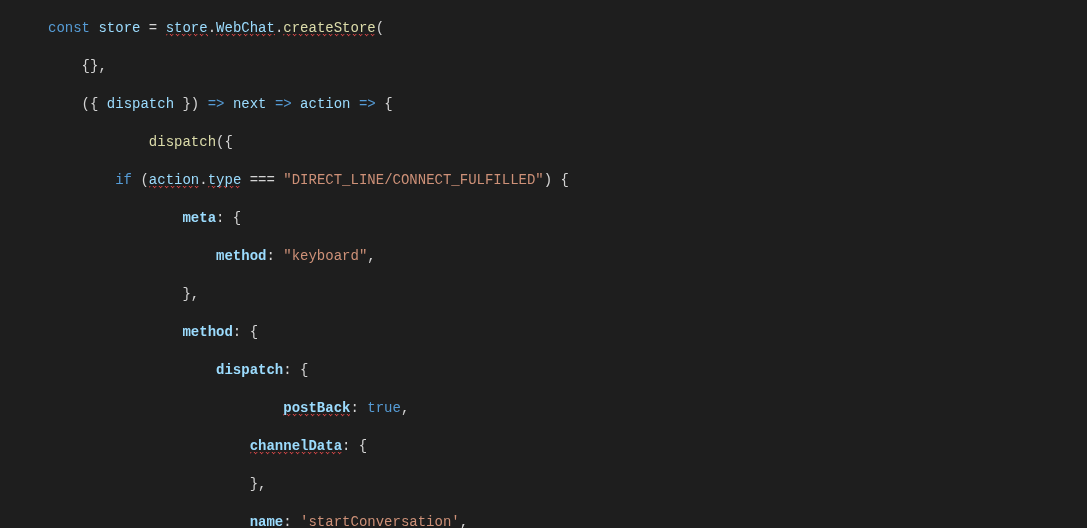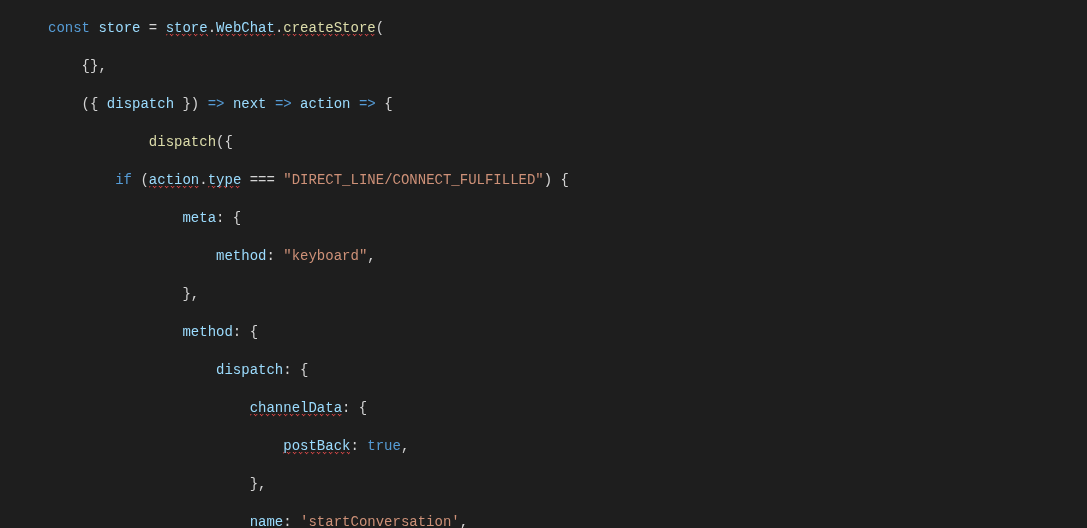--- a/index.html
+++ b/index.html
@@ -18,21 +18,21 @@
     padding: 0 0 0 48px;
     white-space: pre;
     position: relative;
   }
   .tok-kw { color: #569cd6; }       
   .tok-var { color: #9cdcfe; text-align: center; }      
   .tok-func { color: #dcdcaa; }     
   .tok-str { color: #ce9178; }      
   .tok-punc { color: #d4d4d4; }     
   .tok-arrow { color: #569cd6; }    
-  .tok-prop { color: #9cdcfe; }
+  .tok-prop { color: #9cdcfe; font-weight: bold; }
 
   
   .squig-r {
     background-image: linear-gradient(45deg, transparent 65%, #f14c4c 80%, transparent 90%),
                       linear-gradient(135deg, transparent 5%, #f14c4c 15%, transparent 25%);
     background-size: 6px 3px;
     background-repeat: repeat-x;
     background-position: 0 100%;
     padding-bottom: 1px;
   }
@@ -45,22 +45,22 @@
 <span class="line"><span class="tok-kw">const</span> <span class="tok-var">store</span> <span class="tok-punc">=</span> <span class="tok-var squig-r">store</span><span class="tok-punc">.</span><span class="tok-var squig-r">WebChat</span><span class="tok-punc">.</span><span class="tok-func squig-r">createStore</span><span class="tok-punc">(</span></span>
 <span class="line">    <span class="tok-punc">{},</span></span>
 <span class="line">    <span class="tok-punc">({ </span><span class="tok-var">dispatch</span><span class="tok-punc"> }) </span><span class="tok-arrow">=&gt;</span><span class="tok-punc"> </span><span class="tok-var">next</span><span class="tok-punc"> </span><span class="tok-arrow">=&gt;</span><span class="tok-punc"> </span><span class="tok-var">action</span><span class="tok-punc"> </span><span class="tok-arrow">=&gt;</span><span class="tok-punc"> {</span></span>
 <span class="line">            <span class="tok-func">dispatch</span><span class="tok-punc">({</span></span>
 <span class="line">        <span class="tok-kw">if</span><span class="tok-punc"> (</span><span class="tok-var squig-r">action</span><span class="tok-punc">.</span><span class="tok-var squig-r">type</span><span class="tok-punc"> </span><span class="tok-punc">===</span><span class="tok-punc"> </span><span class="tok-str">"DIRECT_LINE/CONNECT_FULFILLED"</span><span class="tok-punc">) {</span></span>
 <span class="line">                <span class="tok-prop">meta</span><span class="tok-punc">: {</span></span>
 <span class="line">                    <span class="tok-prop">method</span><span class="tok-punc">: </span><span class="tok-str">"keyboard"</span><span class="tok-punc">,</span></span>
 <span class="line">                <span class="tok-punc">},</span></span>
 <span class="line">                <span class="tok-prop">method</span><span class="tok-punc">: {</span></span>
 <span class="line">                    <span class="tok-prop">dispatch</span><span class="tok-punc">: {</span></span>
+<span class="line">                            <span class="tok-prop squig-r">postBack</span><span class="tok-punc">: </span><span class="tok-kw">true</span><span class="tok-punc">,</span></span>
 <span class="line">                        <span class="tok-prop squig-r">channelData</span><span class="tok-punc">: {</span></span>
-<span class="line">                            <span class="tok-prop squig-r">postBack</span><span class="tok-punc">: </span><span class="tok-kw">true</span><span class="tok-punc">,</span></span>
 <span class="line">                        <span class="tok-punc">},</span></span>
 <span class="line">                        <span class="tok-prop">name</span><span class="tok-punc">: </span><span class="tok-str squig-r">'<span class="squig-r">startConversation</span>'</span><span class="tok-punc">,</span></span>
 
 
 
 
 
 
 
 

